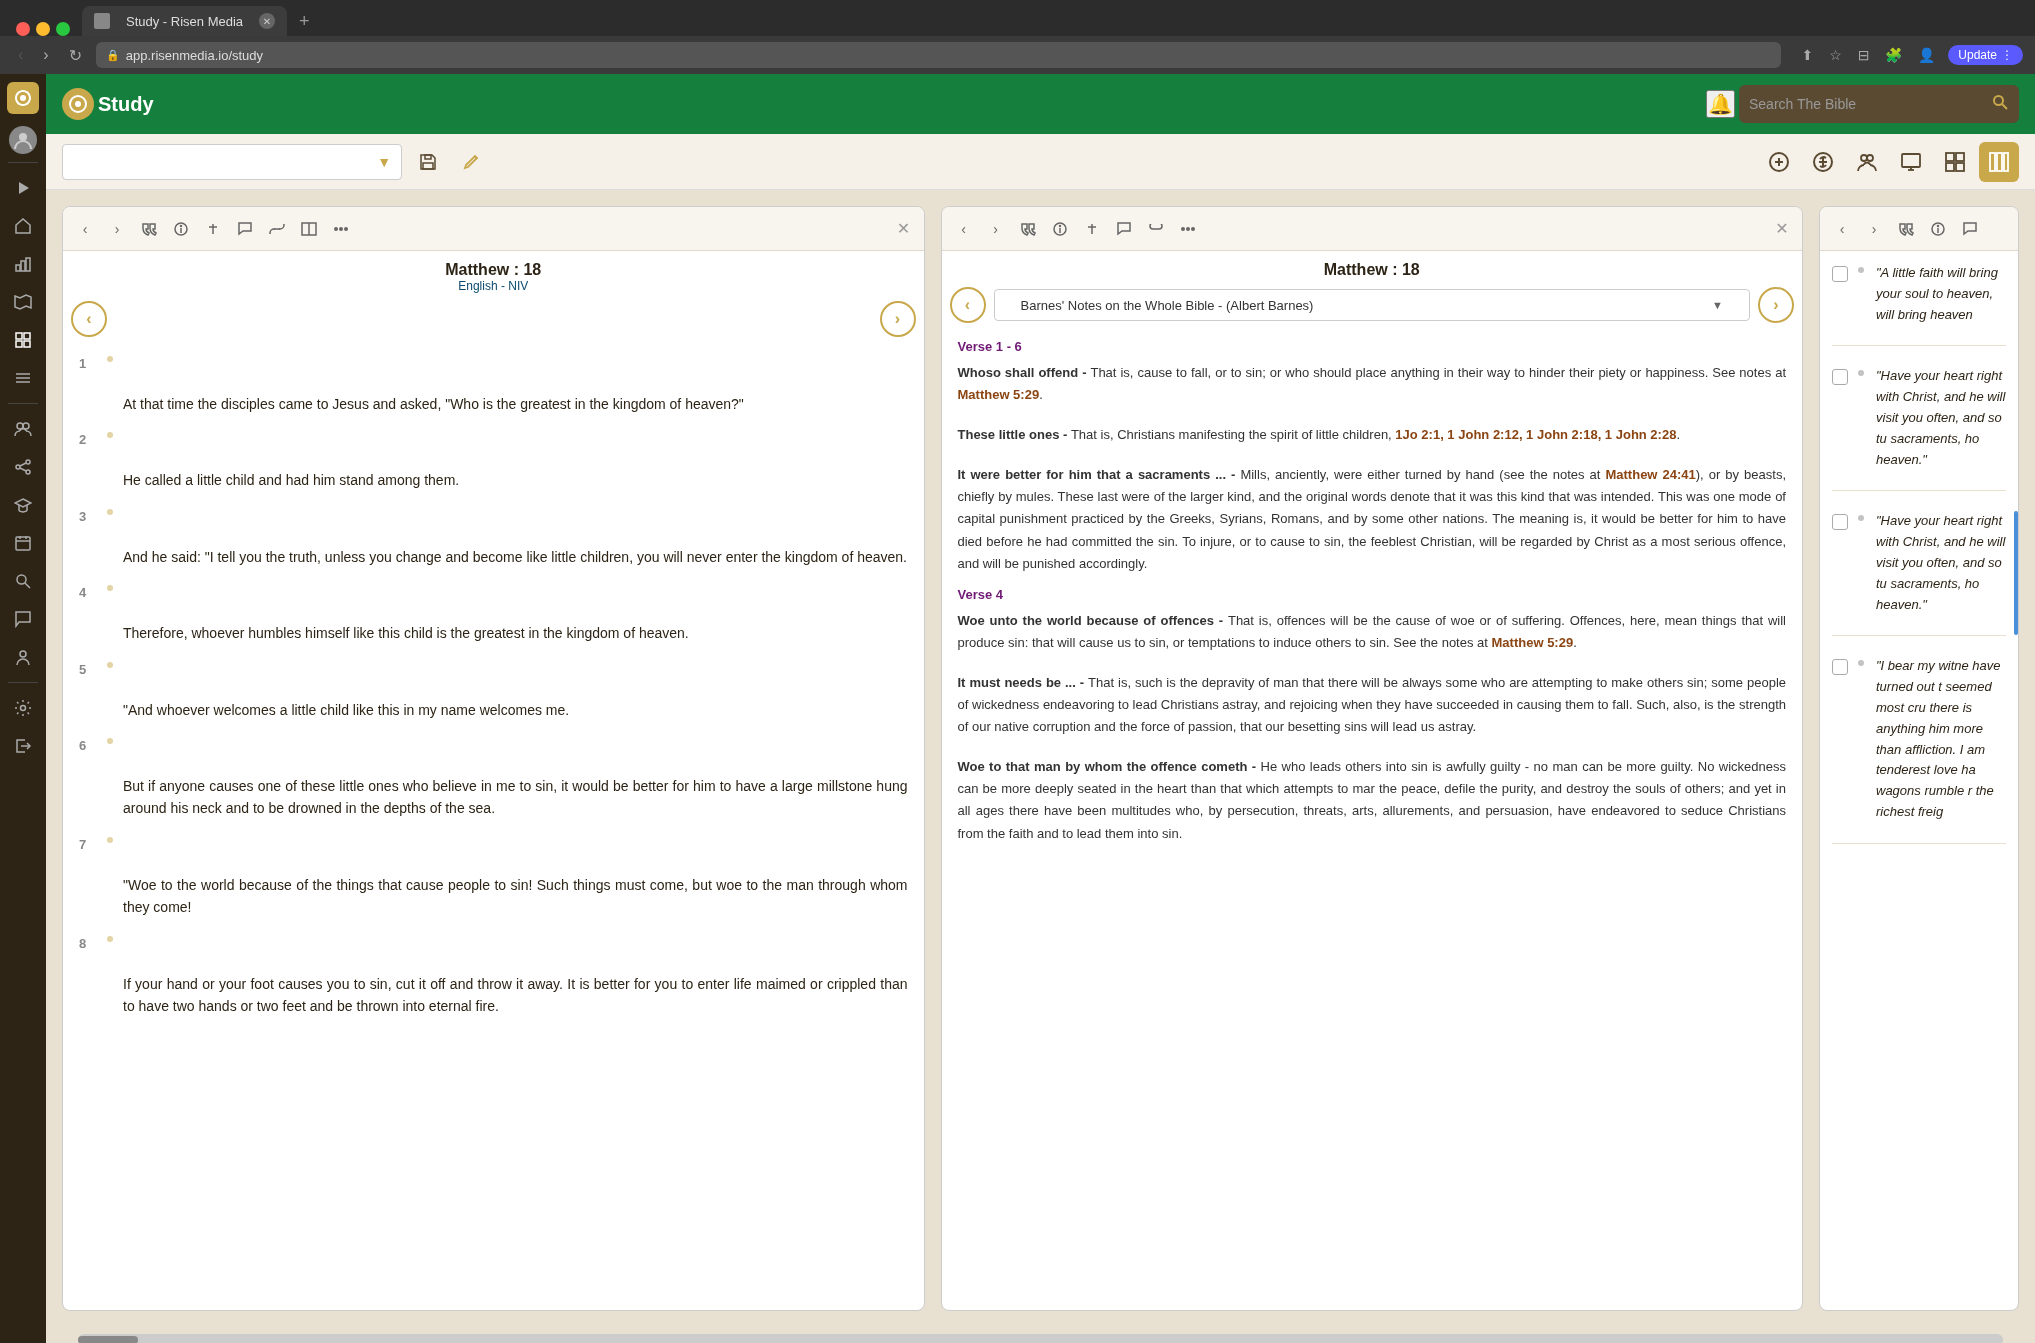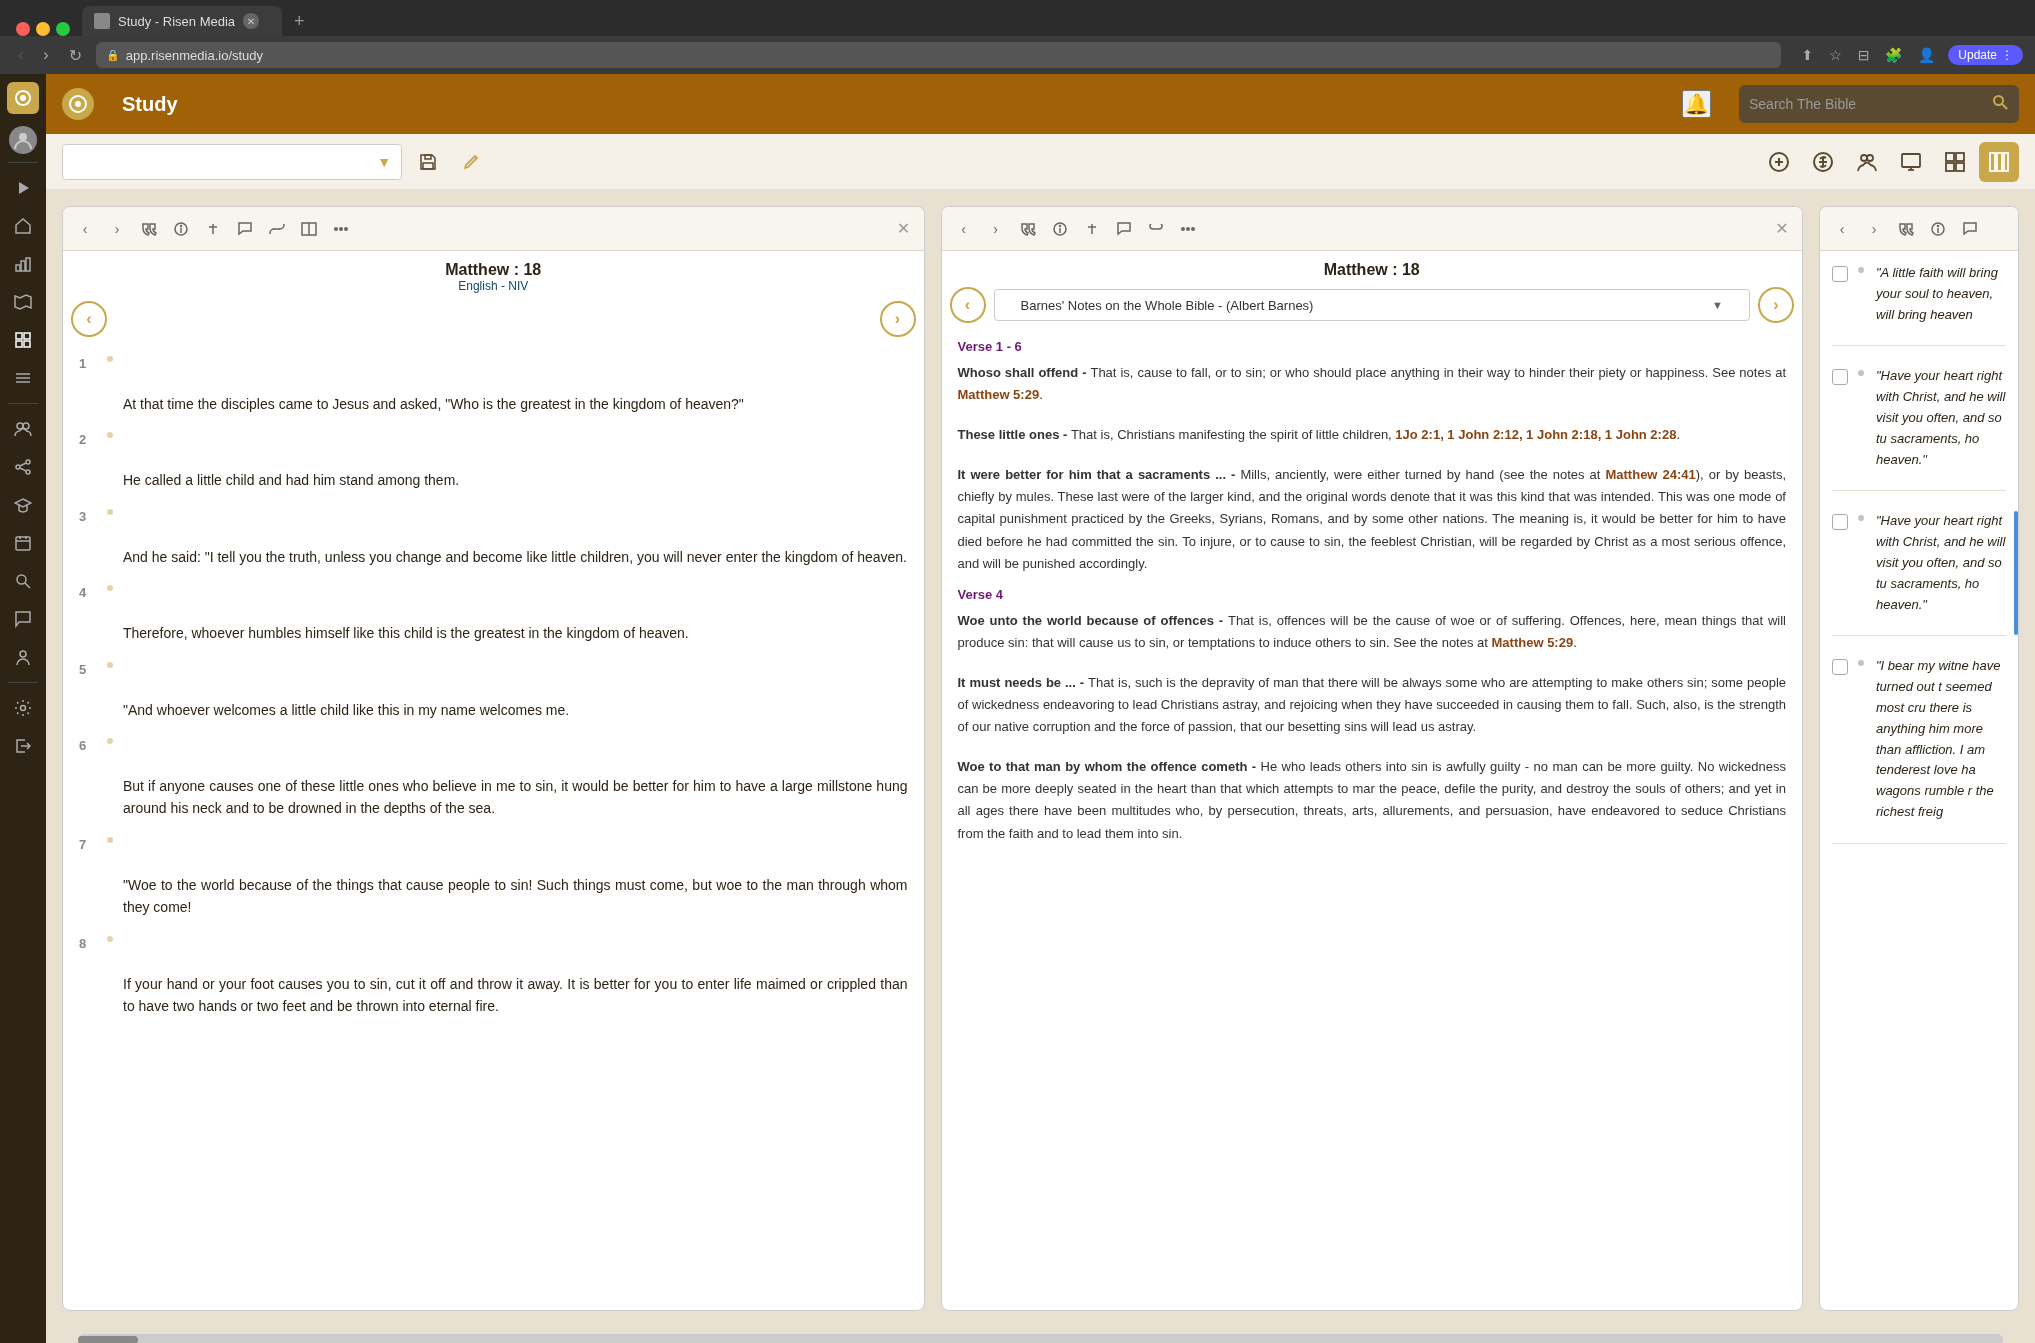--- a/index.html
+++ b/index.html
@@ -26,21 +26,21 @@
       padding: 0 8px;
       gap: 4px;
     }
     .browser-tab {
       background: #3c3c3c;
       border-radius: 8px 8px 0 0;
       height: 30px;
       display: flex;
       align-items: center;
       padding: 0 12px;
-      gap: 8px;
+      gap: 16px;
       min-width: 200px;
       font-size: 13px;
       color: #ddd;
     }
     .browser-tab .tab-close {
       width: 16px;
       height: 16px;
       border-radius: 50%;
       background: #666;
       display: flex;
@@ -197,25 +197,25 @@
     .main-content {
       flex: 1;
       display: flex;
       flex-direction: column;
       overflow: hidden;
     }
 
     
     .app-header {
       height: 60px;
-      background: #a16207;
+      background: #15803d;
       display: flex;
       align-items: center;
       padding: 0 16px;
-      gap: 28px;
+      gap: 4px;
       flex-shrink: 0;
     }
     .app-header-logo {
       width: 32px;
       height: 32px;
       background: #c8a84b;
       border-radius: 50%;
       display: flex;
       align-items: center;
       justify-content: center;

